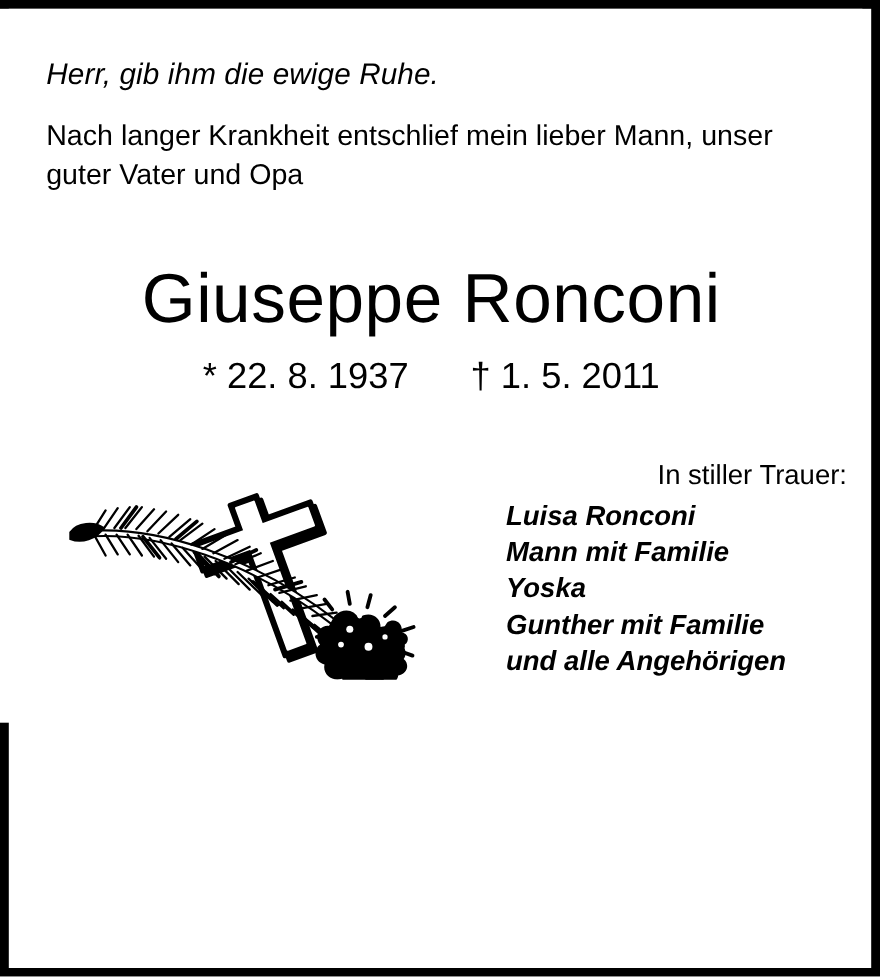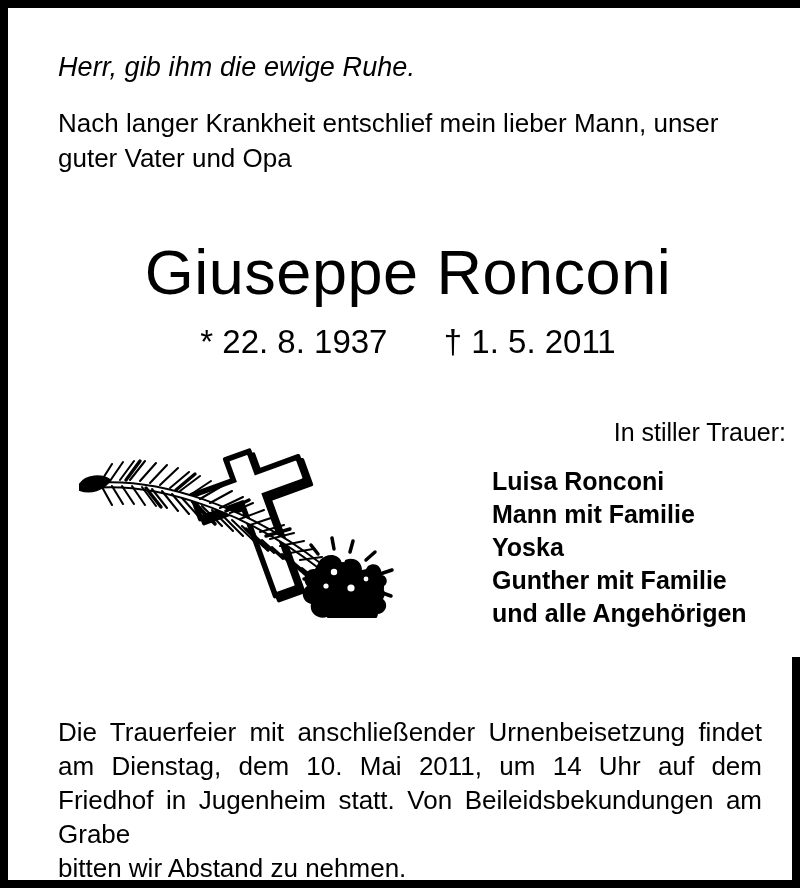--- a/index.html
+++ b/index.html
@@ -21,21 +21,21 @@
   #border-frame {
     position: absolute;
     left: 0; top: 0;
     width: 800px;
     height: 888px;
     border: 8px solid #000000;
     box-sizing: border-box;
   }
   #inner {
     position: absolute;
-    left: 16px; top: 8px;
+    left: 0; top: 8px;
     width: 784px;
     height: 649px;
     background: #ffffff;
   }
 
   .quote-line {
     position: absolute;
     left: 42px;
     top: 42px;
     font-style: italic;
@@ -89,22 +89,23 @@
   }
   .mourn-heading {
     font-size: 25px;
     line-height: 34px;
     font-weight: 400;
     margin-bottom: 4px;
     text-align: right;
   }
   .mourn-list {
     list-style: none;
-    margin: 16px;
+    margin: 0;
     padding: 0;
+    font-style: italic;
   }
   .mourn-list li {
     font-size: 25px;
     font-weight: 700;
     line-height: 33px;
     white-space: nowrap;
   }
 
   
   .emblem {
@@ -283,19 +284,15 @@
             <circle cx="283" cy="140" r="3.6"></circle>
             <circle cx="258" cy="138" r="2.6"></circle>
             <circle cx="298" cy="131" r="2.4"></circle>
             <circle cx="275" cy="112" r="2.2"></circle>
           </g>
         </g>
       </svg>
     </div>
 
 
-    <div class="service-text">
-      <p>Die Trauerfeier mit anschließender Urnenbeisetzung findet am Dienstag, dem 10. Mai 2011, um 14 Uhr auf dem Friedhof in Jugenheim statt. Von Beileidsbekundungen am Grabe</p>
-      <p class="lastline">bitten wir Abstand zu nehmen.</p>
-    </div>
 
   </div>
 </div>
 
 </body></html>

